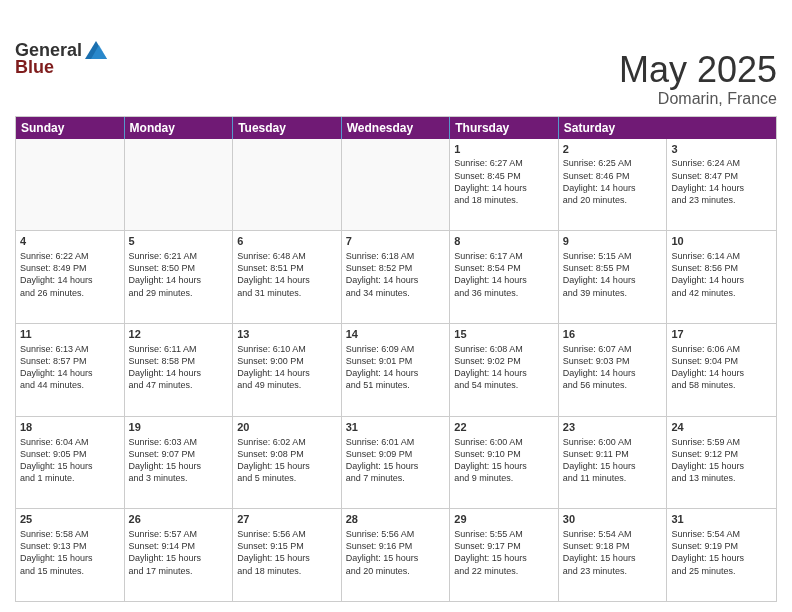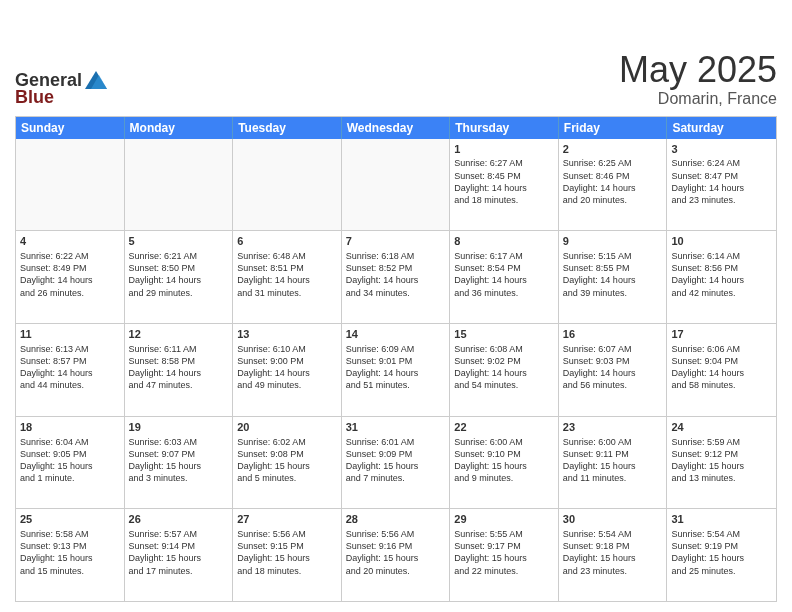--- a/index.html
+++ b/index.html
@@ -13,21 +13,21 @@
     .page {
       width: 792px;
       height: 612px;
       padding: 10px 15px;
       display: flex;
       flex-direction: column;
     }
     .header {
       display: flex;
       justify-content: space-between;
-      align-items: flex-end;
+      align-items: center;
       margin-bottom: 8px;
     }
     .logo {
       display: flex;
       flex-direction: column;
       align-items: flex-start;
     }
     .logo-text {
       display: flex;
       align-items: center;
@@ -49,21 +49,21 @@
     }
     .calendar {
       flex: 1;
       display: flex;
       flex-direction: column;
       border: 1px solid #ccc;
     }
     .cal-header {
       display: grid;
       grid-template-columns: repeat(7, 1fr);
-      background: #3b82f6;
+      background: #701a75;
     }
     .cal-header-cell {
       color: #fff;
       font-weight: bold;
       font-size: 12px;
       padding: 4px 5px;
       border-right: 1px solid #5599cc;
       text-align: left;
     }
     .cal-header-cell:last-child { border-right: none; }
@@ -120,21 +120,20 @@
     </div>
   </div>
 
   <div class="calendar">
     <div class="cal-header" id="cal-header">
         <div class="cal-header-cell">Sunday</div>
         <div class="cal-header-cell">Monday</div>
         <div class="cal-header-cell">Tuesday</div>
         <div class="cal-header-cell">Wednesday</div>
         <div class="cal-header-cell">Thursday</div>
-        <div class="cal-header-cell">Friday</div>
         <div class="cal-header-cell">Saturday</div>
       </div>
     <div class="cal-body" id="cal-body">
         <div class="cal-row">
           <div class="cal-cell empty"></div>
           <div class="cal-cell empty"></div>
           <div class="cal-cell empty"></div>
           <div class="cal-cell empty"></div>
           <div class="cal-cell">
             <div class="day-num">1</div>

